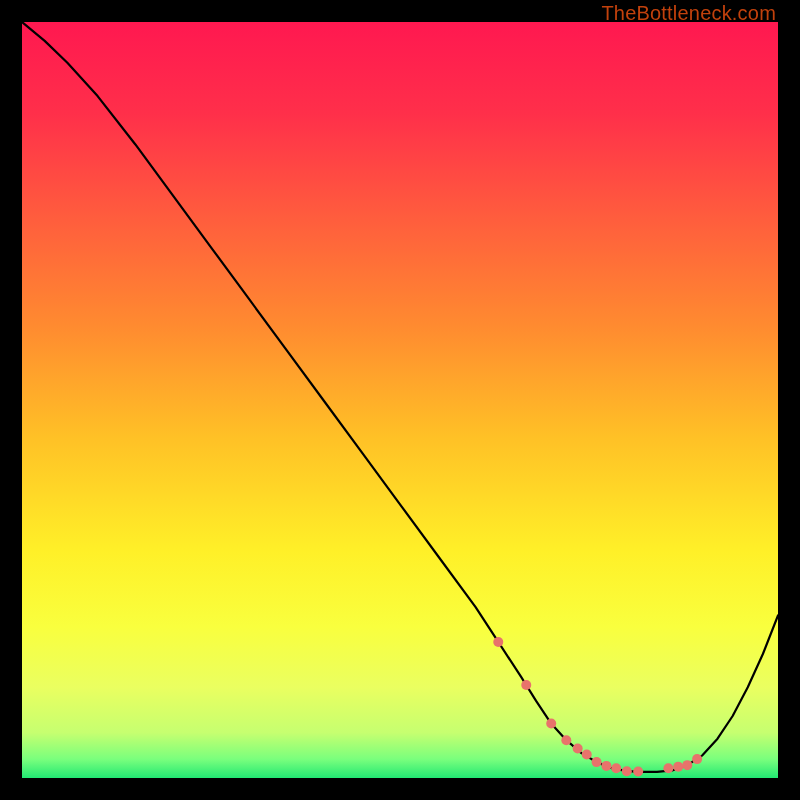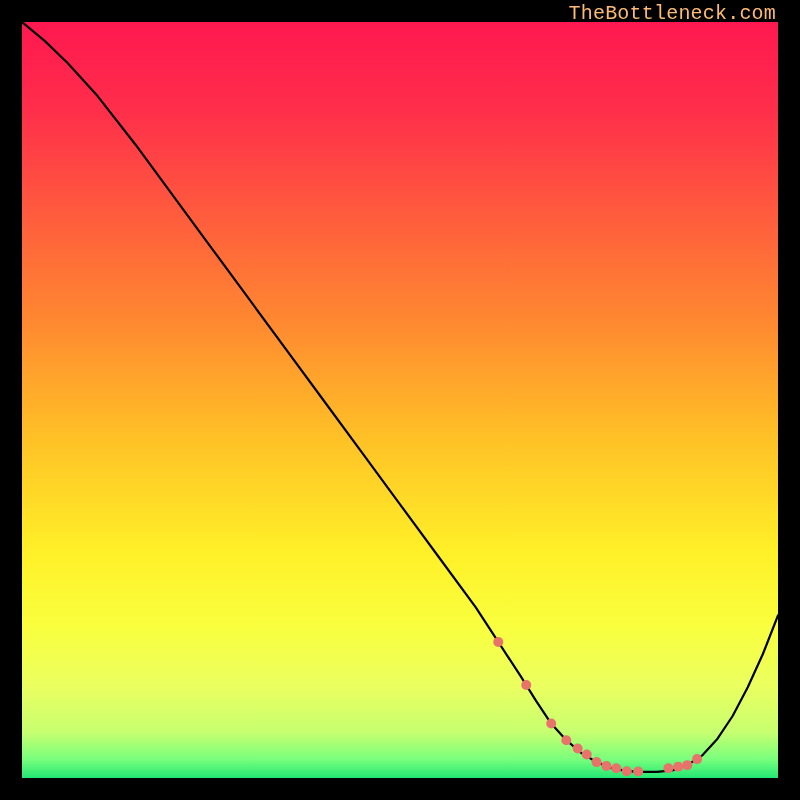--- a/index.html
+++ b/index.html
@@ -23,26 +23,25 @@
     position: absolute;
     left: 0;
     top: 0;
     width: 100%;
     height: 100%;
   }
   .watermark {
     position: absolute;
     top: 2px;
     right: 24px;
-    color: #fdba74;
+    color: #c2410c;
     font-size: 20px;
     font-weight: 500;
     letter-spacing: 0.2px;
     user-select: none;
-    font-family: Liberation Mono, monospace;
   }
 </style>
 </head>
 <body>
 
 <div class="watermark">TheBottleneck.com</div>
 
 <div class="frame">
   <svg class="plot" viewBox="0 0 756 756" preserveAspectRatio="none">
     <defs>

